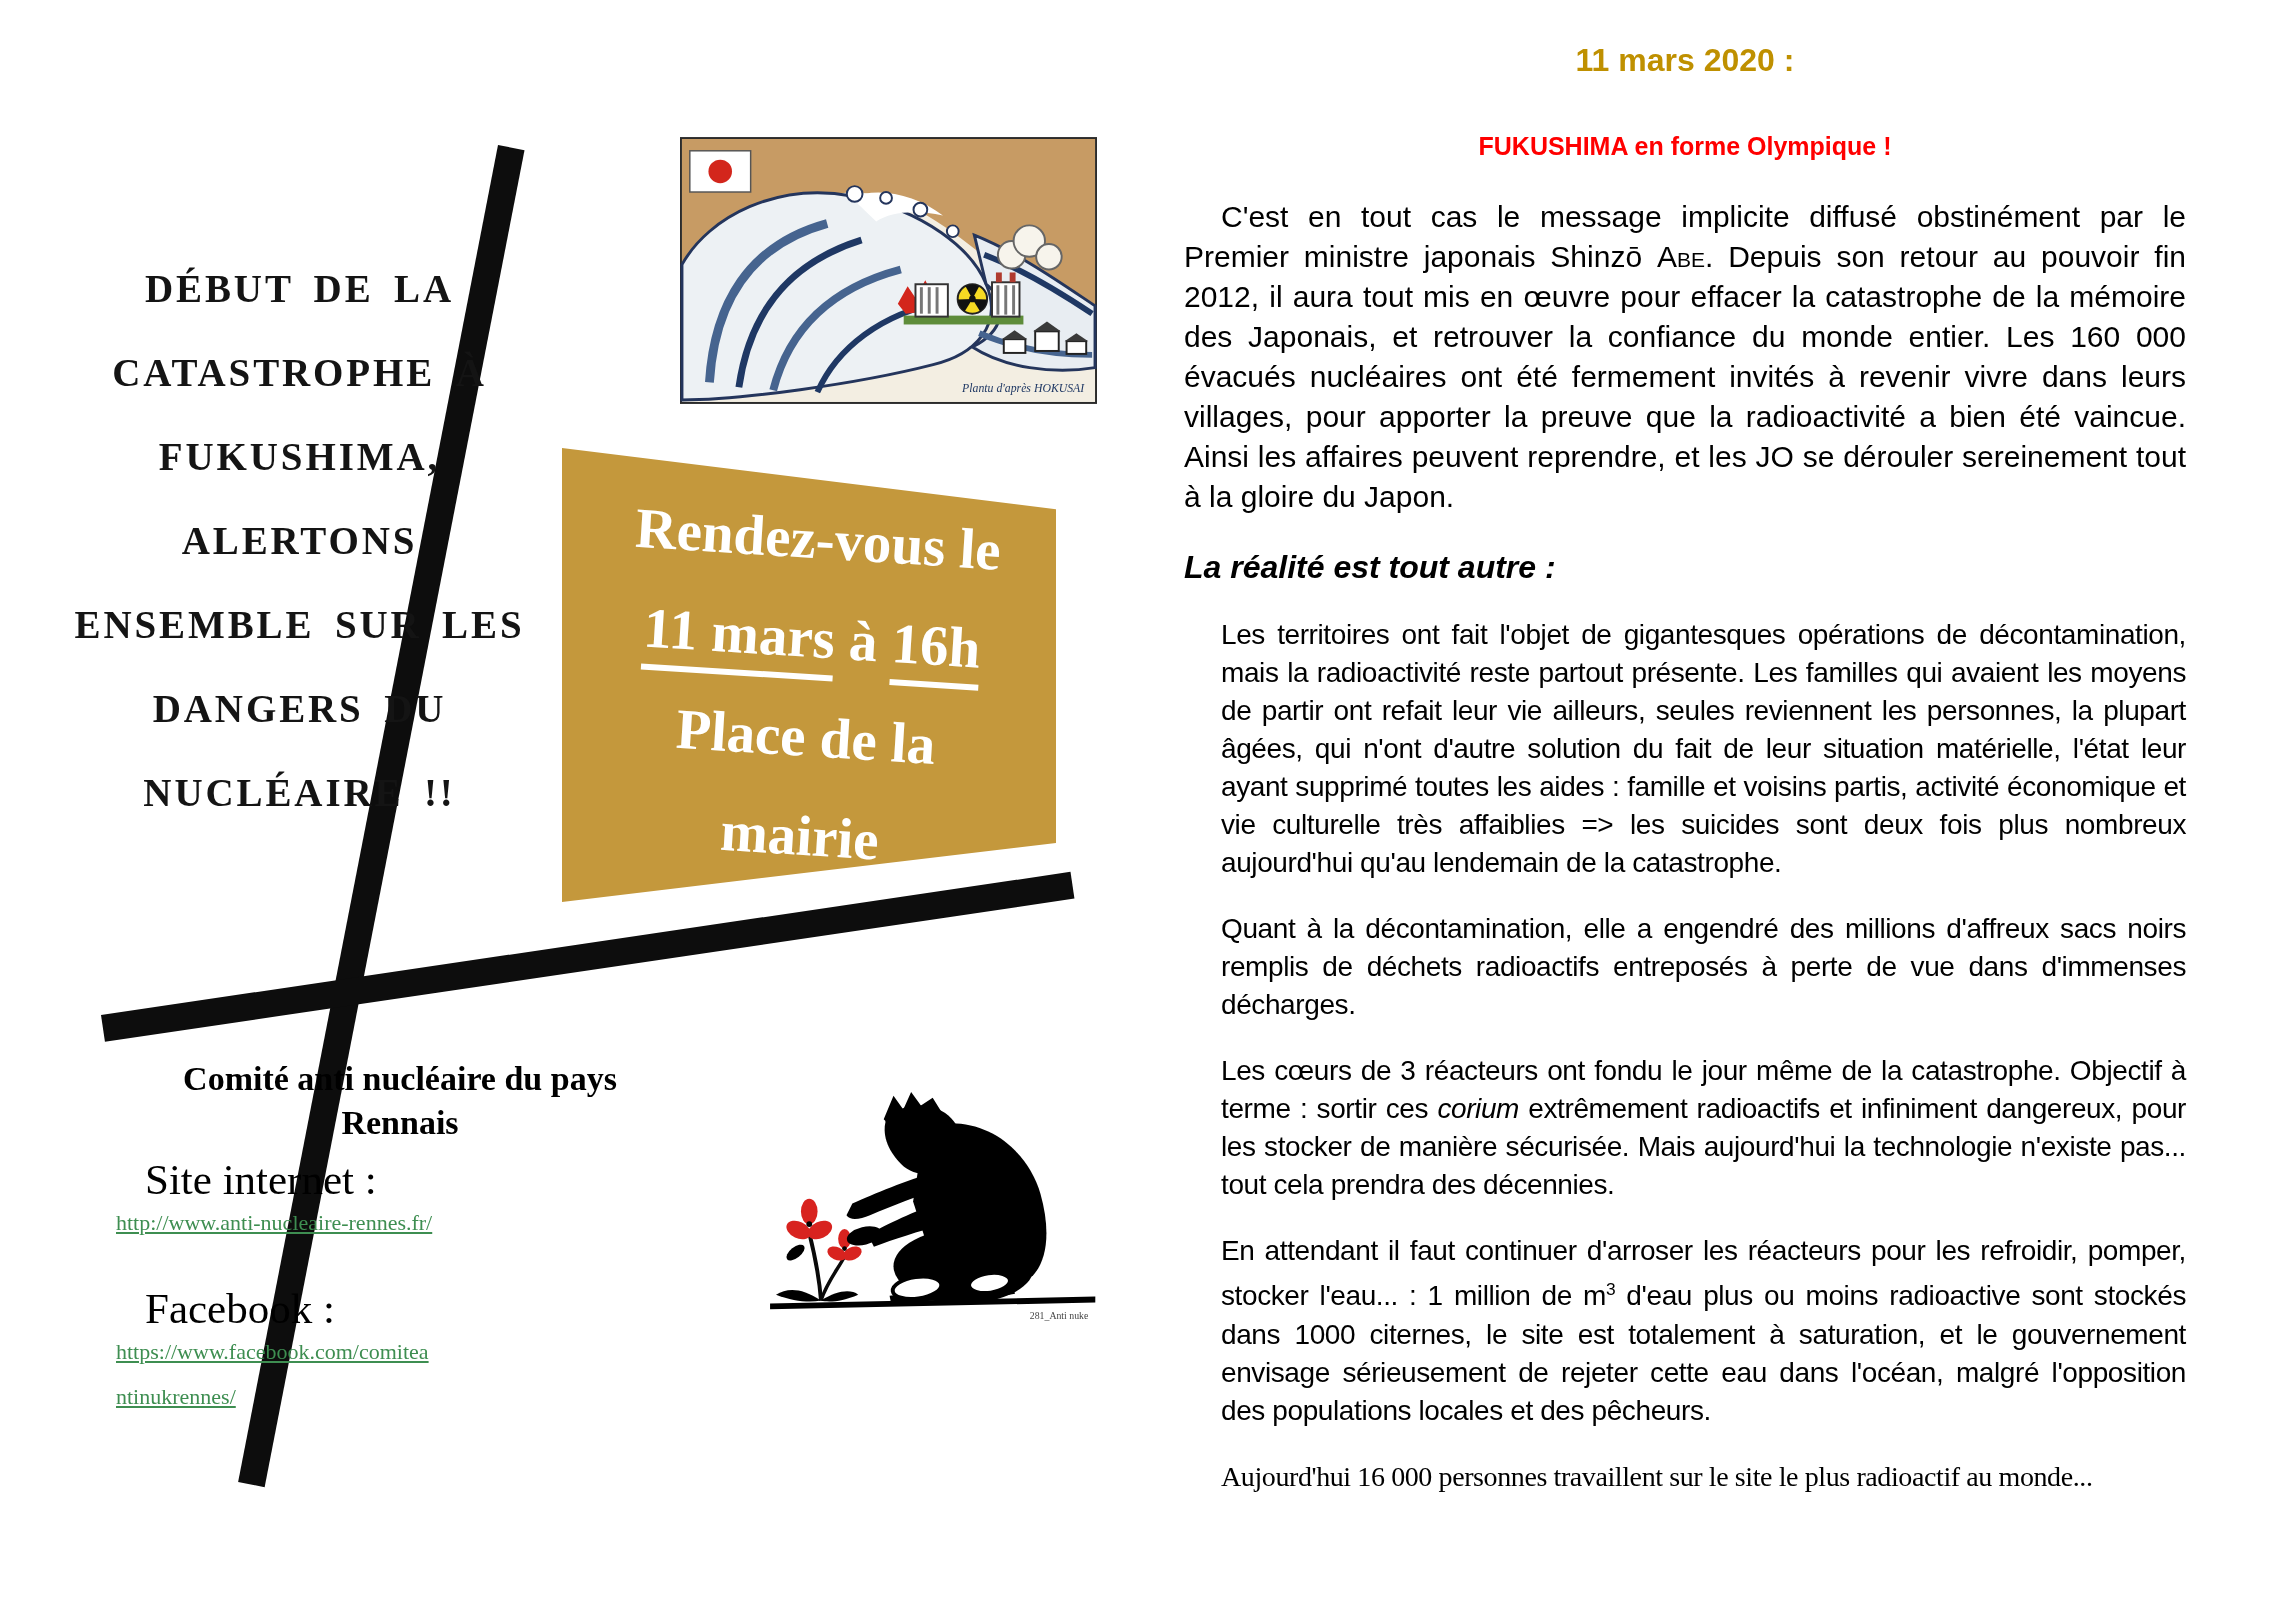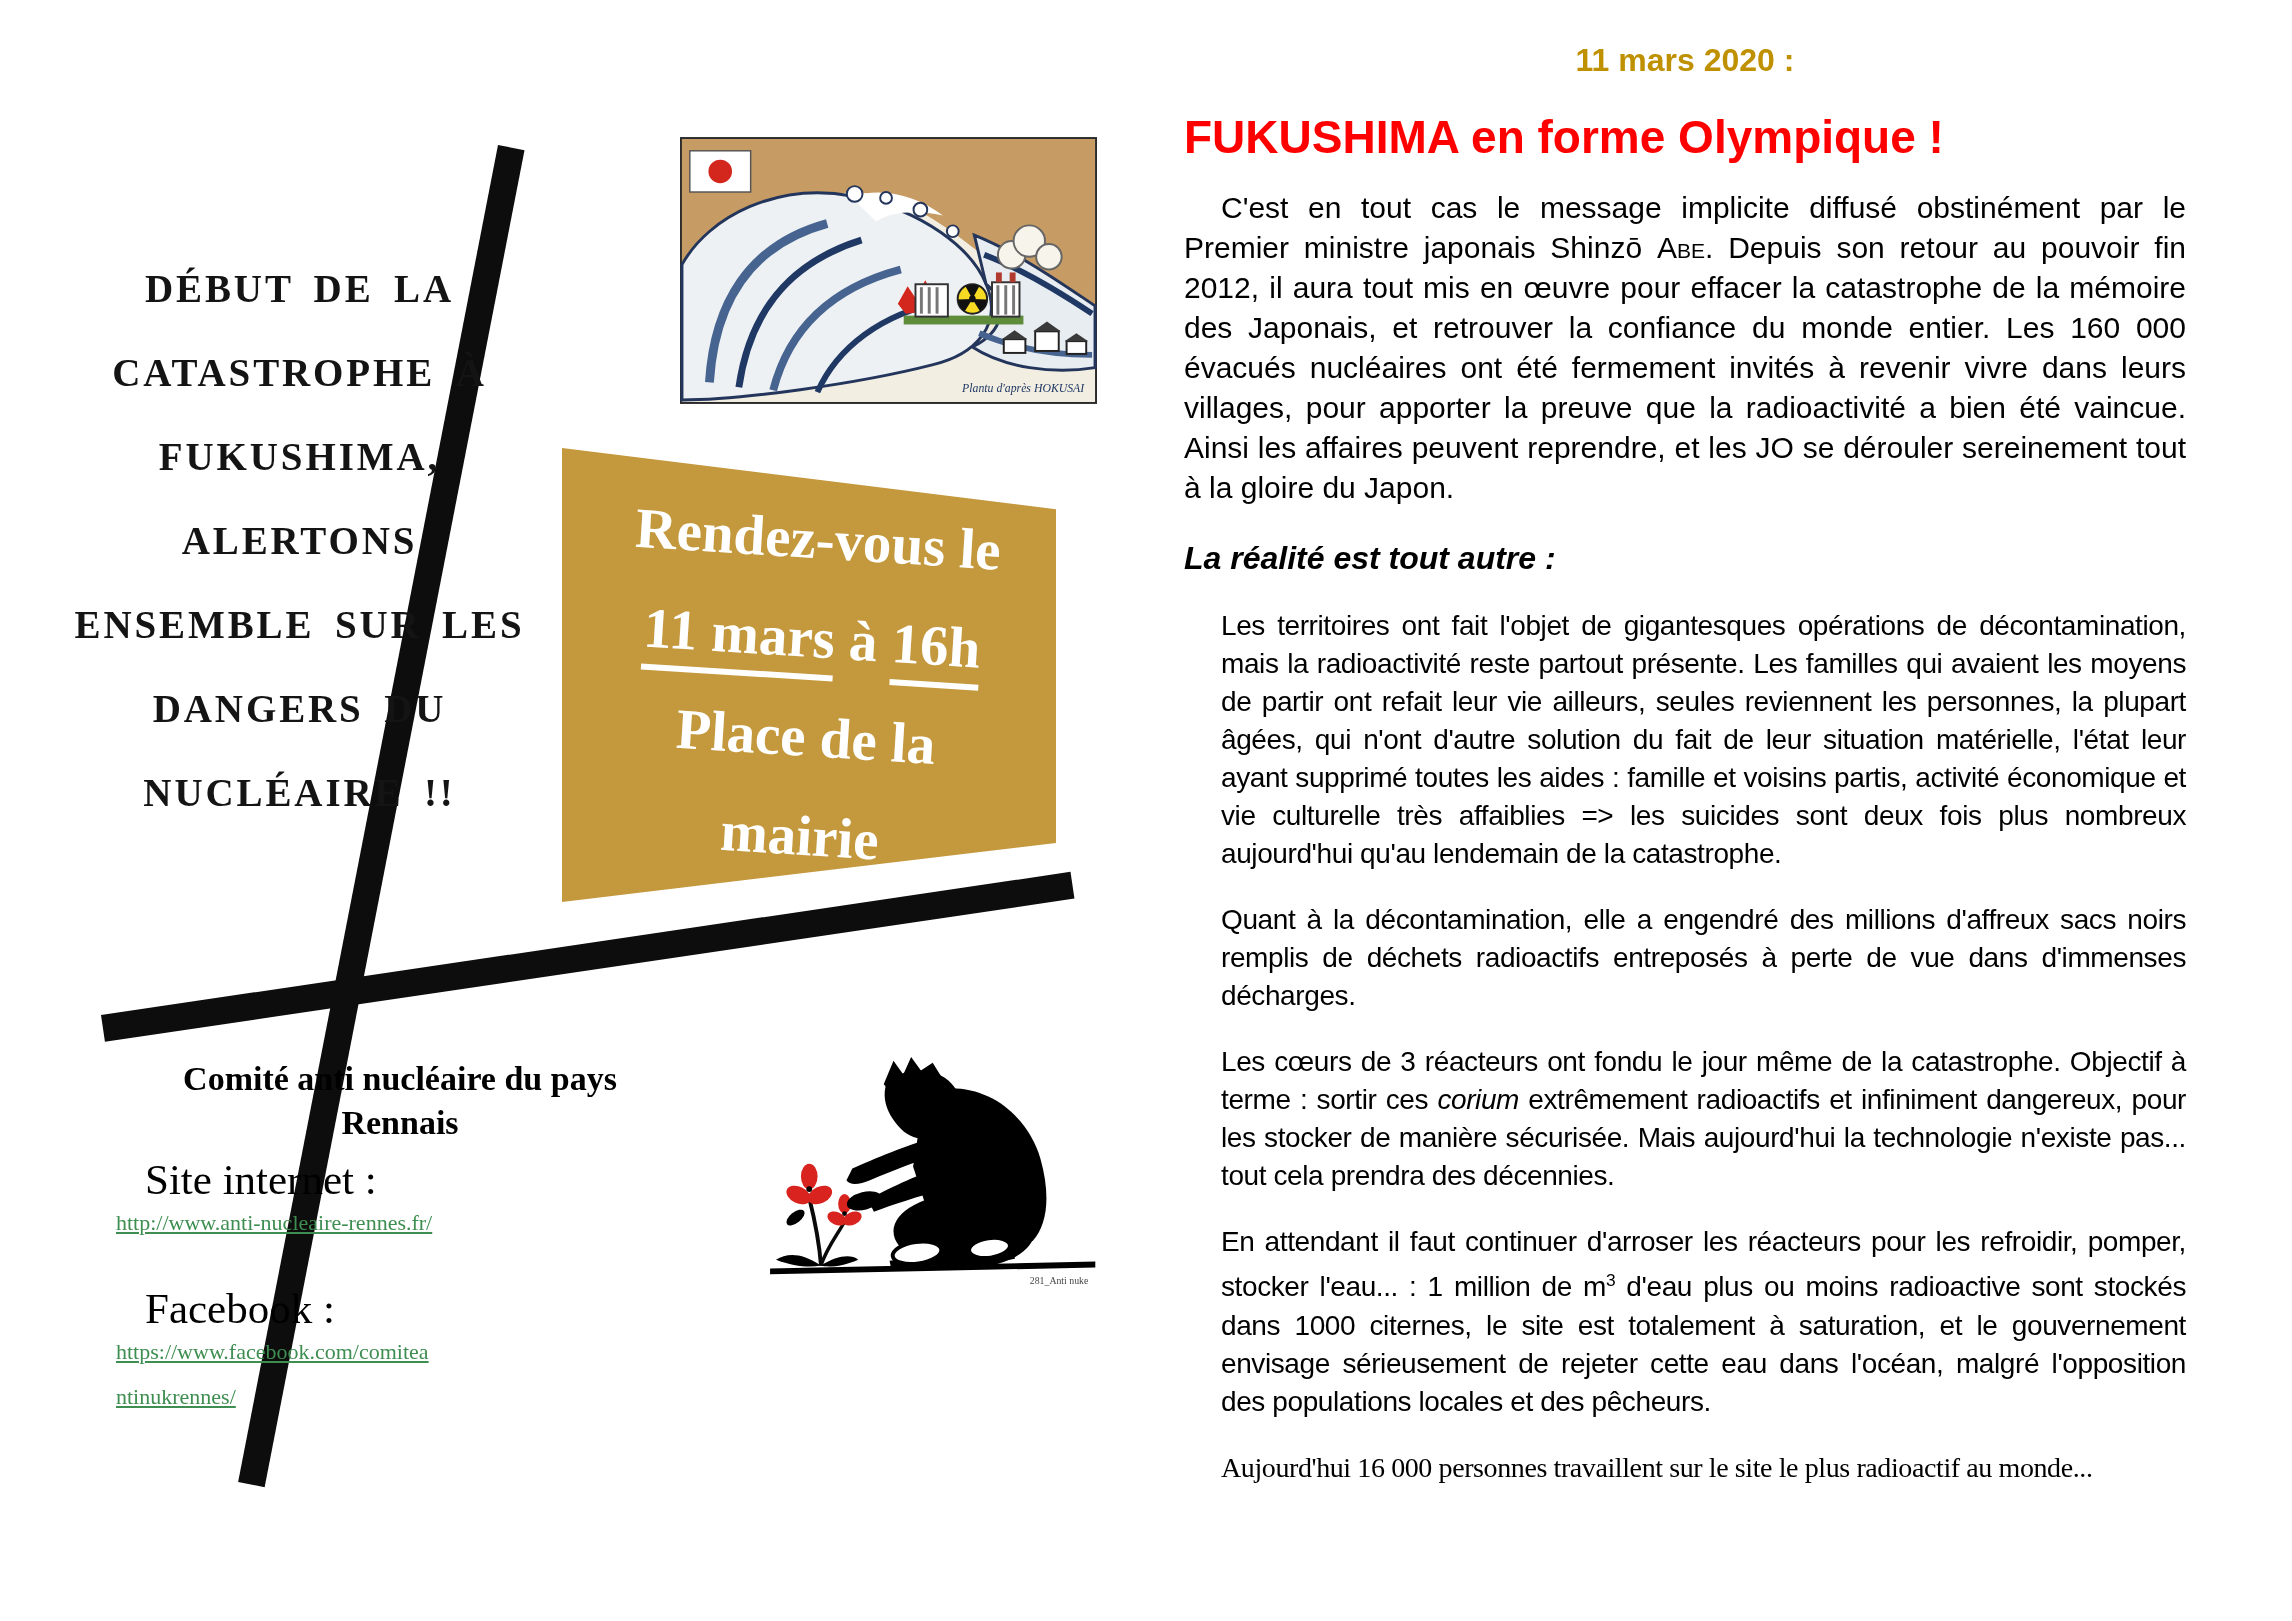--- a/index.html
+++ b/index.html
@@ -16,26 +16,26 @@
   .banner{position:absolute;left:562px;top:448px;width:494px;height:454px;z-index:4;
           clip-path:polygon(0 0,100% 13.5%,100% 87%,0 100%);}
   .banner-text{position:absolute;left:0;right:0;top:41px;text-align:center;transform:rotate(3.6deg);}
   .b-line{font-family:"Liberation Serif",serif;font-weight:700;font-size:57px;line-height:99px;color:#ffffff;}
   .u{border-bottom:6.9px solid #ffffff;padding-bottom:4.9px;}
   .committee{position:absolute;left:116px;top:1057px;width:568px;z-index:3;}
   .c-name{font-weight:700;font-size:34px;line-height:44px;text-align:center;}
   .c-label{font-size:43px;line-height:41px;margin-top:13.7px;padding-left:29px;}
   .c-link{display:block;font-size:22px;line-height:45px;text-decoration:underline;cursor:pointer;}
   .fb{margin-top:43px;}
-  .silhouette-box{position:absolute;left:760px;top:1051px;width:363px;height:240px;z-index:2;}
+  .silhouette-box{position:absolute;left:760px;top:1086px;width:363px;height:240px;z-index:2;}
   
   .article{position:absolute;left:1184px;top:41px;width:1002px;z-index:2;
            font-family:"Liberation Sans",sans-serif;}
   .a-date{text-align:center;font-weight:700;font-size:32px;line-height:39px;}
-  .a-title{font-weight:700;font-size:46px;line-height:47px;margin-top:34px;}
+  .a-title{text-align:center;font-weight:700;font-size:25px;line-height:47px;margin-top:43px;}
   .a-intro{margin-top:27.4px;font-size:30px;line-height:40px;text-align:justify;text-indent:37px;}
   .a-sub{margin-top:21.6px;font-size:32px;line-height:41px;font-weight:700;font-style:italic;}
   .a-sub .it{font-weight:400;}
   .a-body{margin-left:37px;font-size:28px;line-height:38px;text-align:justify;letter-spacing:-0.4px;}
   .sc{font-variant:small-caps;}
   .cor{font-style:italic;}
   sup{font-size:0.62em;}
 </style>
 </head>
 <body>

